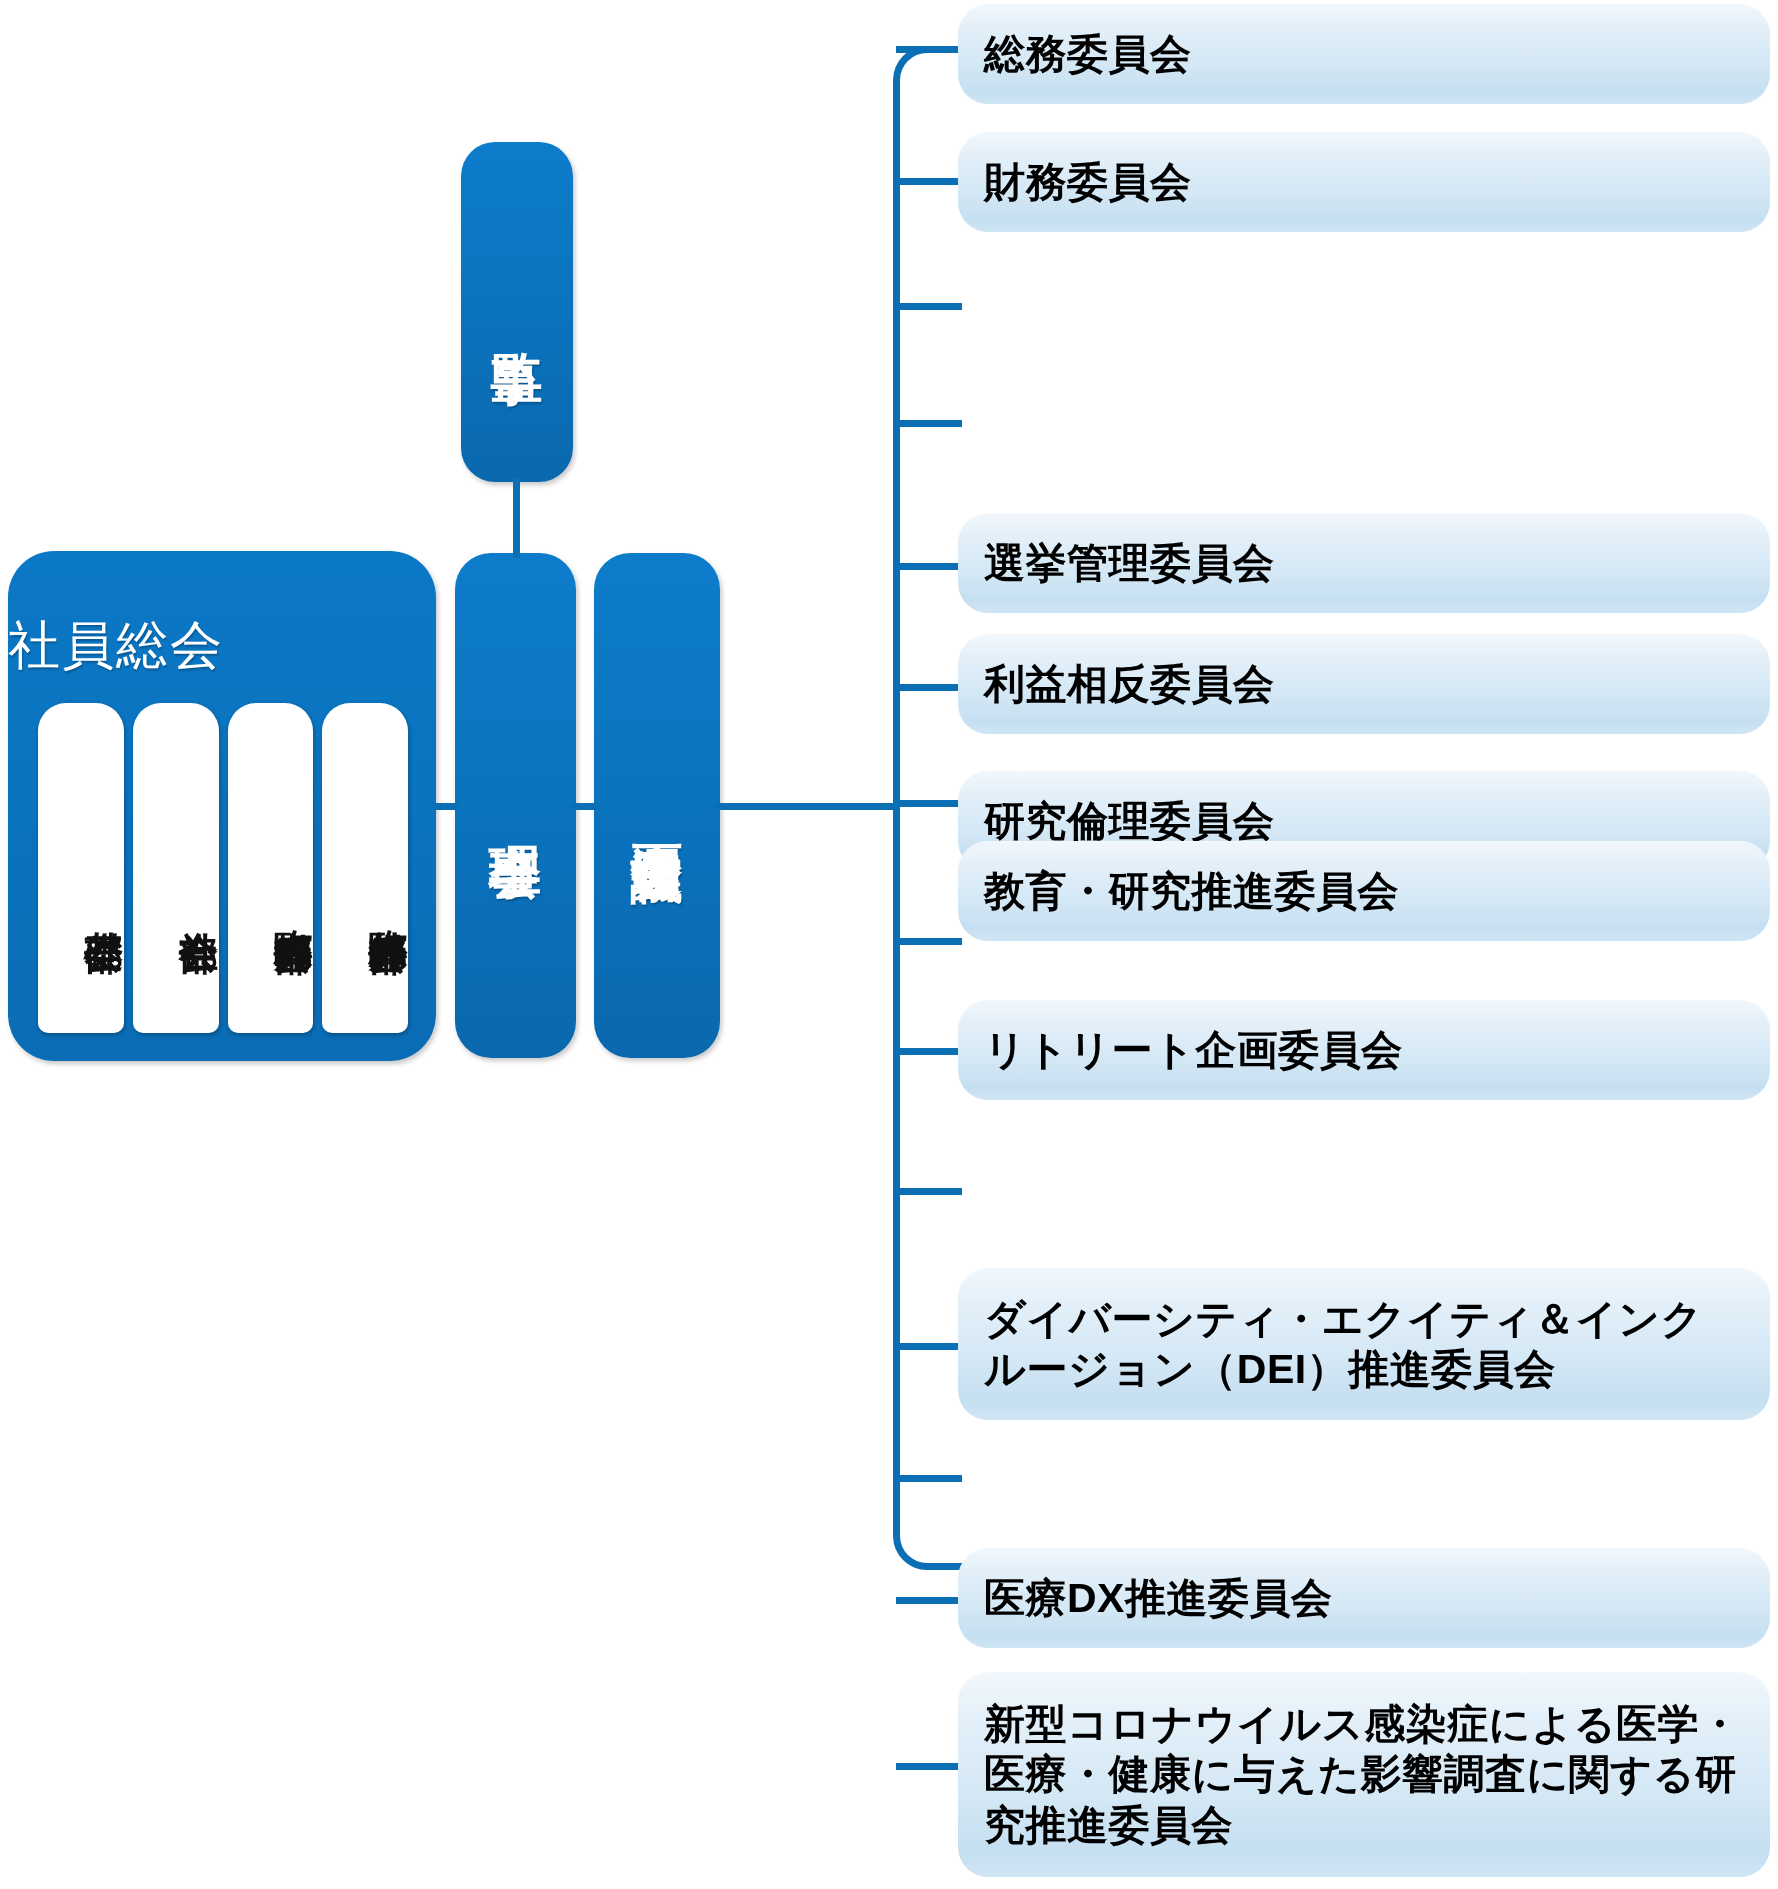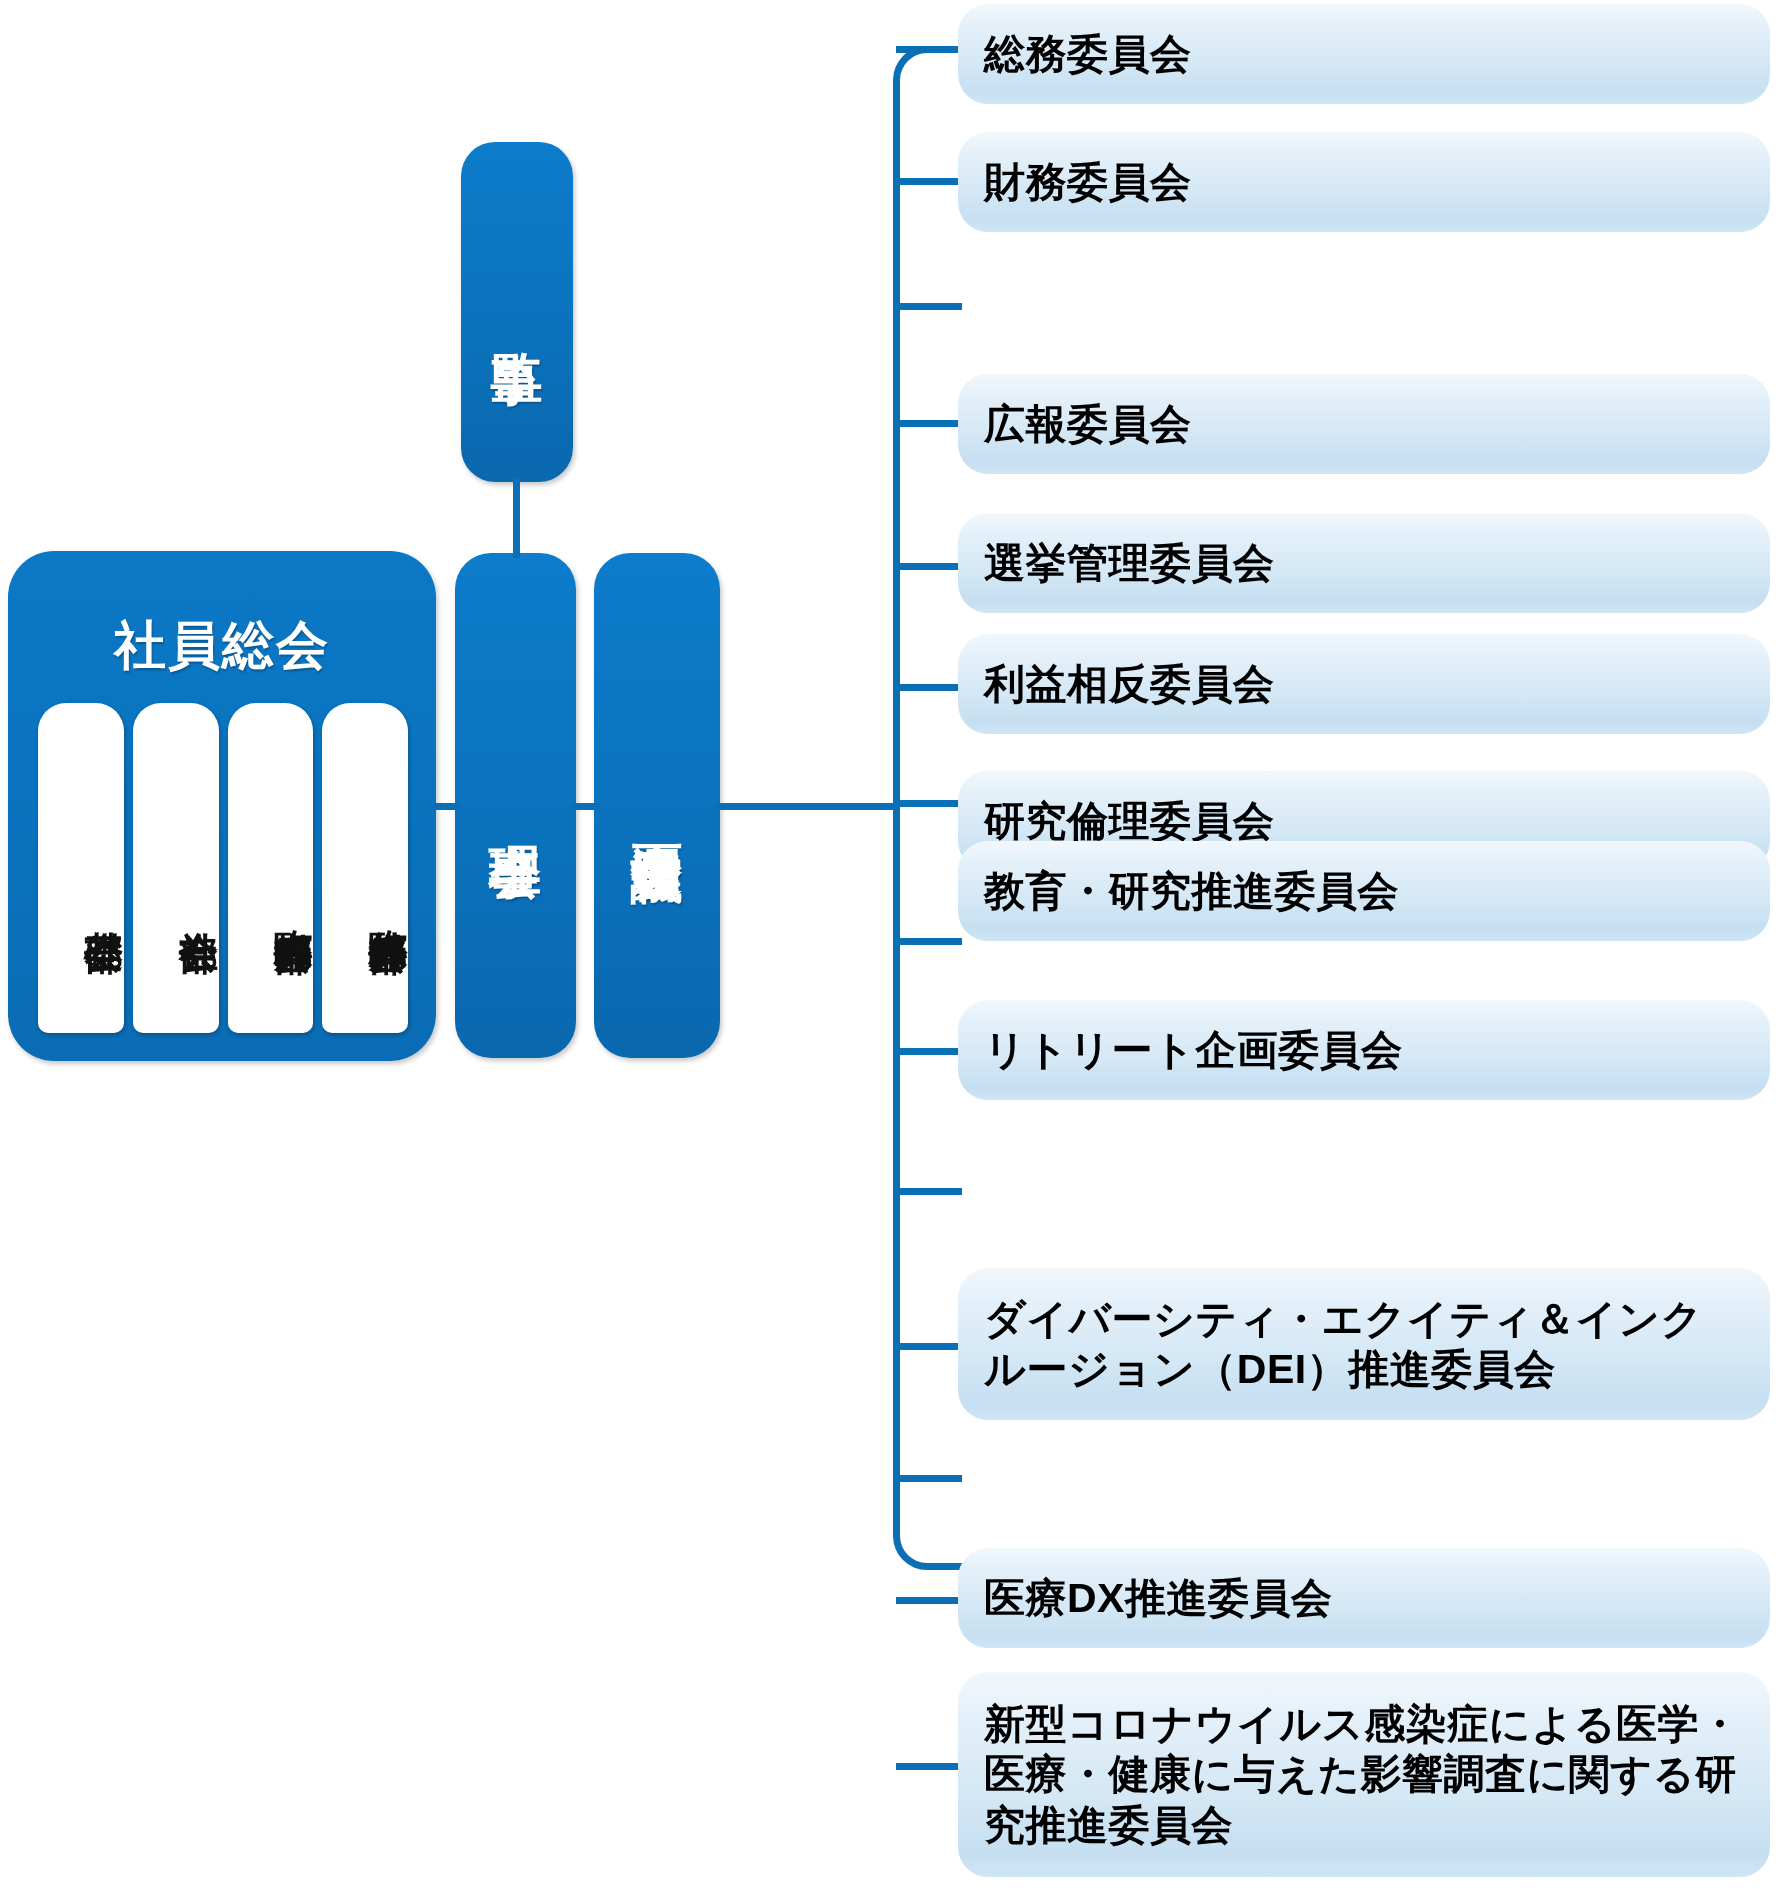--- a/index.html
+++ b/index.html
@@ -32,23 +32,22 @@
     width: 428px;
     height: 510px;
     border-radius: 46px;
     background: linear-gradient(180deg, #0b78c6 0%, #0a72bd 60%, #0a6cb4 100%);
     box-shadow: 2px 3px 5px rgba(0,0,0,0.22);
   }
   #general-assembly .ga-title {
     position: absolute;
     left: 0; right: 0;
     top: 60px;
-    text-align: center;
     font-size: 52px;
-    font-weight: 700;
+    font-weight: 400;
     letter-spacing: 2px;
     color: #ffffff;
     text-shadow: 1px 2px 2px rgba(0,0,0,0.25);
   }
   .dept-row {
     position: absolute;
     left: 30px;
     top: 152px;
     width: 370px;
     height: 330px;
@@ -277,23 +276,20 @@
   <div class="branch" style="top:1475px"></div>
   <div class="branch" style="top:1597px"></div>
   <div class="branch" style="top:1763px"></div>
 
   <div class="committee" style="top:4px;   height:100px">
     <span>総務委員会</span>
   </div>
   <div class="committee" style="top:132px; height:100px">
     <span>財務委員会</span>
   </div>
-  <div class="committee" style="top:374px; height:100px">
-    <span>広報委員会</span>
-  </div>
   <div class="committee" style="top:513px; height:100px">
     <span>選挙管理委員会</span>
   </div>
   <div class="committee" style="top:634px; height:100px">
     <span>利益相反委員会</span>
   </div>
   <div class="committee" style="top:771px; height:100px">
     <span>研究倫理委員会</span>
   </div>
   <div class="committee" style="top:841px; height:100px">

